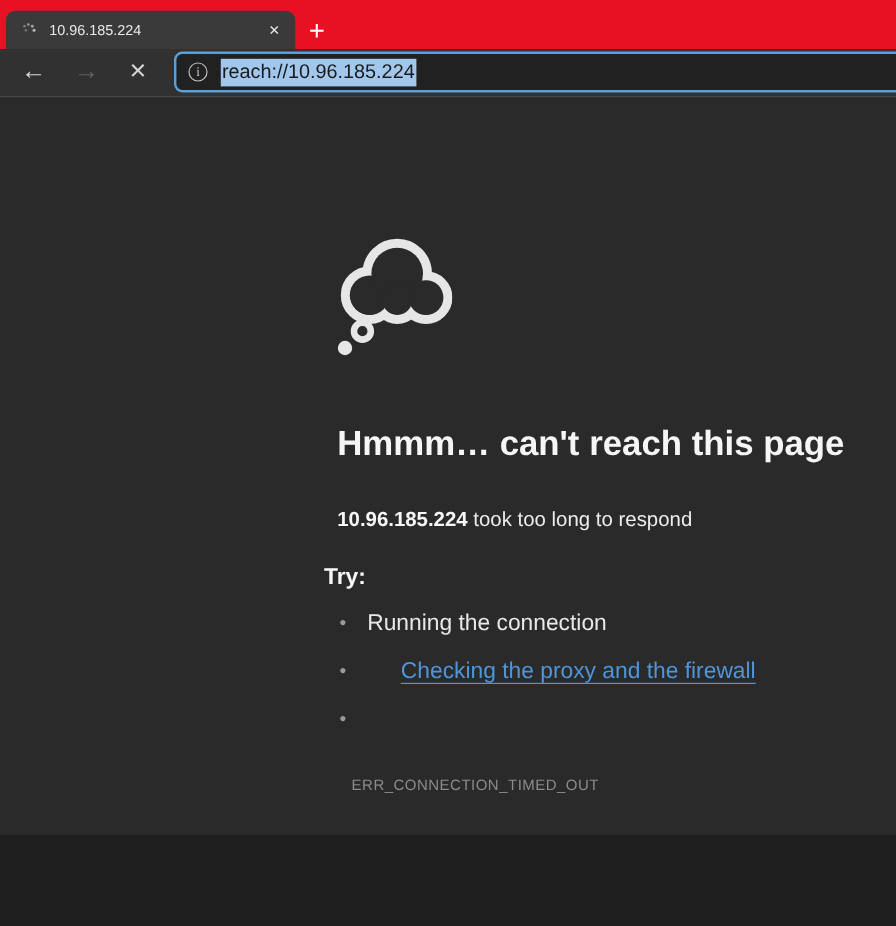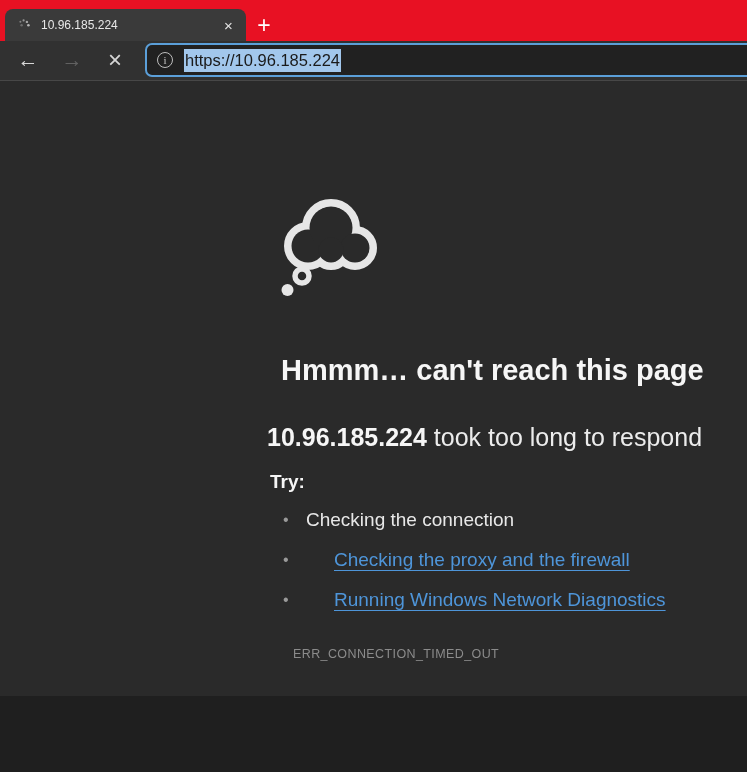--- a/index.html
+++ b/index.html
@@ -35,21 +35,21 @@
                border:2px solid var(--accent-blue,#5b9fd9);border-radius:7px;display:flex;align-items:center;}
   .info-badge{width:16px;height:16px;border:1px solid #bdbdbd;border-radius:50%;color:#c6c6c6;
               font-size:11px;line-height:14px;text-align:center;margin:0 11px 0 10px;flex:0 0 auto;
               font-family:"Liberation Serif","DejaVu Serif",serif;}
   .url-text{font-size:16.5px;color:#1a1a1a;white-space:nowrap;}
   .url-selection{background:var(--selection-bg,#a2c7ec);padding:2px 1px 3px 1px;}
 
   
   .bubble-icon{position:absolute;left:281px;top:198px;}
   .page-title{position:absolute;left:281px;top:354px;font-size:29px;font-weight:bold;color:#f6f6f6;white-space:nowrap;text-align:right;}
-  .page-sub{position:absolute;left:267px;top:423px;font-size:25px;color:#ececec;white-space:nowrap;}
+  .page-sub{position:absolute;left:281px;top:423px;font-size:17px;color:#ececec;white-space:nowrap;}
   .page-sub b{color:#f6f6f6;}
   .try-label{position:absolute;left:270px;top:471px;font-size:19px;font-weight:bold;color:#f6f6f6;}
   .suggestion-list{position:absolute;left:283px;top:500px;list-style:none;}
   .suggestion-list li{height:40px;display:flex;align-items:center;}
   .bullet{width:23px;color:#9a9a9a;font-size:16px;flex:0 0 auto;}
   .suggestion-label{font-size:19px;color:#e8e8e8;white-space:nowrap;}
   a.suggestion-label{color:var(--link-blue,#4e95d9);text-decoration:underline;text-underline-offset:4px;cursor:pointer;margin-left:28px;}
   .error-code{position:absolute;left:281px;top:647px;font-size:12.5px;color:#8b8b8b;letter-spacing:0.4px;margin-left:12px;}
   .refresh-btn{position:absolute;left:282px;top:717px;width:125px;height:39px;background:var(--button-blue,#0b7bd8);
                border:none;border-radius:3px;color:#0f172a;font-size:15.5px;font-weight:bold;
@@ -75,21 +75,21 @@
     <div class="new-tab">+</div>
   </div>
 
   <div class="toolbar">
     <div class="nav-btn nav-back">←</div>
     <div class="nav-btn nav-forward">→</div>
     <div class="nav-btn nav-stop">×</div>
     <div class="address-bar">
       <span class="info-badge">i</span>
       <span class="url-text">
-        <span class="url-selection">https://10.96.185.224</span>
+        <span class="url-selection">reach://10.96.185.224</span>
       </span>
     </div>
   </div>
 
   <svg class="bubble-icon" width="96" height="100" viewBox="0 0 96 100">
     <g stroke="#e6e6e6" stroke-width="8" fill="none">
       <circle cx="27" cy="48" r="20"></circle>
       <circle cx="50" cy="30" r="25"></circle>
       <circle cx="74" cy="50" r="18"></circle>
       <circle cx="50" cy="52" r="16"></circle>
@@ -106,29 +106,28 @@
 
   <h1 class="page-title">Hmmm… can't reach this page</h1>
 
   <p class="page-sub"><b>10.96.185.224</b><span> took too long to respond</span></p>
 
   <p class="try-label">Try:</p>
 
   <ul class="suggestion-list">
     <li>
       <span class="bullet">•</span>
-      <span class="suggestion-label">Checking the connection</span>
+      <span class="suggestion-label">Running the connection</span>
     </li>
     <li>
       <span class="bullet">•</span>
       <a class="suggestion-label">Checking the proxy and the firewall</a>
     </li>
     <li>
       <span class="bullet">•</span>
-      <a class="suggestion-label">Running Windows Network Diagnostics</a>
     </li>
   </ul>
 
   <div class="error-code">ERR_CONNECTION_TIMED_OUT</div>
 
   <button class="refresh-btn">Refresh</button>
 
 </div>
 
 </body></html>

